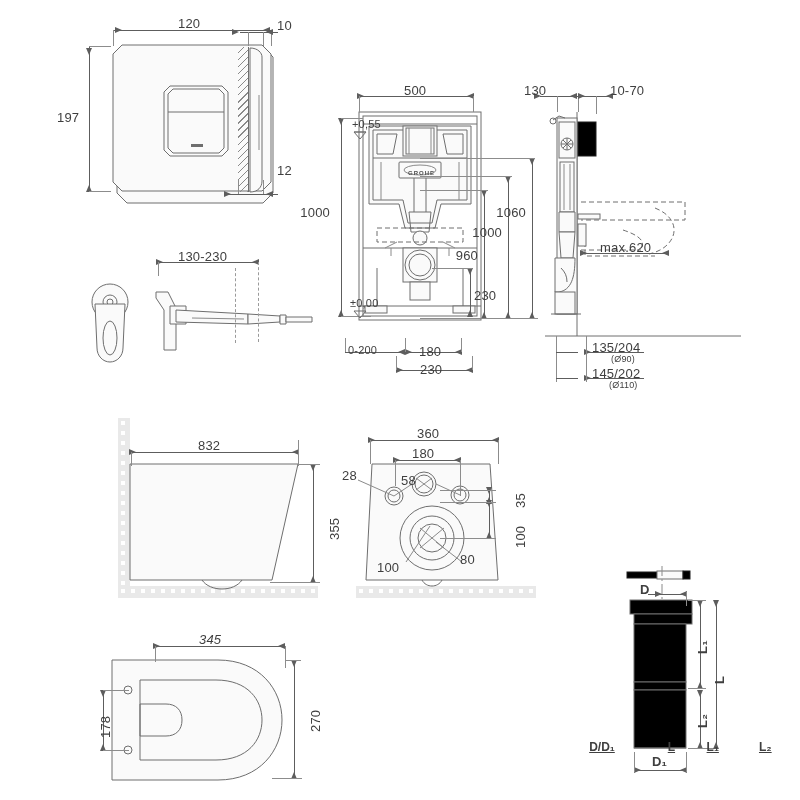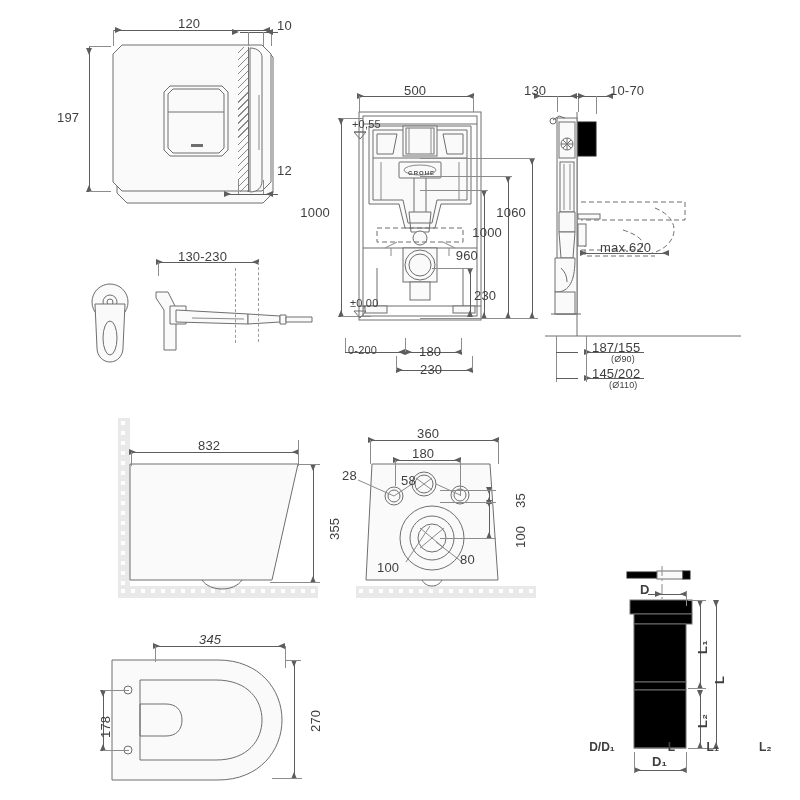--- a/index.html
+++ b/index.html
@@ -310,21 +310,21 @@
     <div class="ln lnv thin" style="left:596px;top:96px;height:18px;"></div>
     <div class="lbl" style="left:610px;top:83px;">10-70</div>
 
     <div class="ln lnh dim" style="left:582px;top:253px;width:86px;"></div>
     <div class="arrow ar-r" style="left:580px;top:250px;"></div>
     <div class="arrow ar-l" style="left:662px;top:250px;"></div>
     <div class="lbl" style="left:600px;top:240px;">max.620</div>
 
     <div class="ln lnh dim" style="left:586px;top:352px;width:58px;"></div>
     <div class="arrow ar-r" style="left:584px;top:349px;"></div>
-    <div class="lbl" style="left:592px;top:340px;">187/155</div>
+    <div class="lbl" style="left:592px;top:340px;">135/204</div>
     <div class="lbl xs" style="left:611px;top:354px;">(Ø90)</div>
 
     <div class="ln lnh dim" style="left:586px;top:378px;width:58px;"></div>
     <div class="arrow ar-r" style="left:584px;top:375px;"></div>
     <div class="lbl" style="left:592px;top:366px;">145/202</div>
     <div class="lbl xs" style="left:609px;top:380px;">(Ø110)</div>
 
     <div class="ln lnv thin" style="left:586px;top:336px;height:46px;"></div>
     <div class="ln lnv thin" style="left:556px;top:336px;height:46px;"></div>
     <div class="ln lnh dim" style="left:556px;top:352px;width:22px;"></div>
@@ -506,21 +506,21 @@
     <div class="arrow ar-u" style="left:697px;top:742px;"></div>
     <div class="ln lnh thin" style="left:688px;top:748px;width:30px;"></div>
     <div class="lbl rot" style="left:695px;top:728px;font-weight:bold;">L₂</div>
 
     <div class="ln lnv dim" style="left:716px;top:600px;height:148px;"></div>
     <div class="arrow ar-d" style="left:713px;top:600px;"></div>
     <div class="arrow ar-u" style="left:713px;top:742px;"></div>
     <div class="lbl rot" style="left:712px;top:684px;font-weight:bold;">L</div>
   </div>
 
-  <table class="tbl" style="left:548px;top:738px;width:244px;">
+  <table class="tbl" style="left:548px;top:738px;width:244px;text-decoration:underline;">
     <tbody>
         <tr>
       <td class="hd">D/D₁</td>
       <td class="hd">L</td>
       <td class="hd">L₁</td>
       <td class="hd">L₂</td>
     </tr>
   </tbody>
     </table>
 

